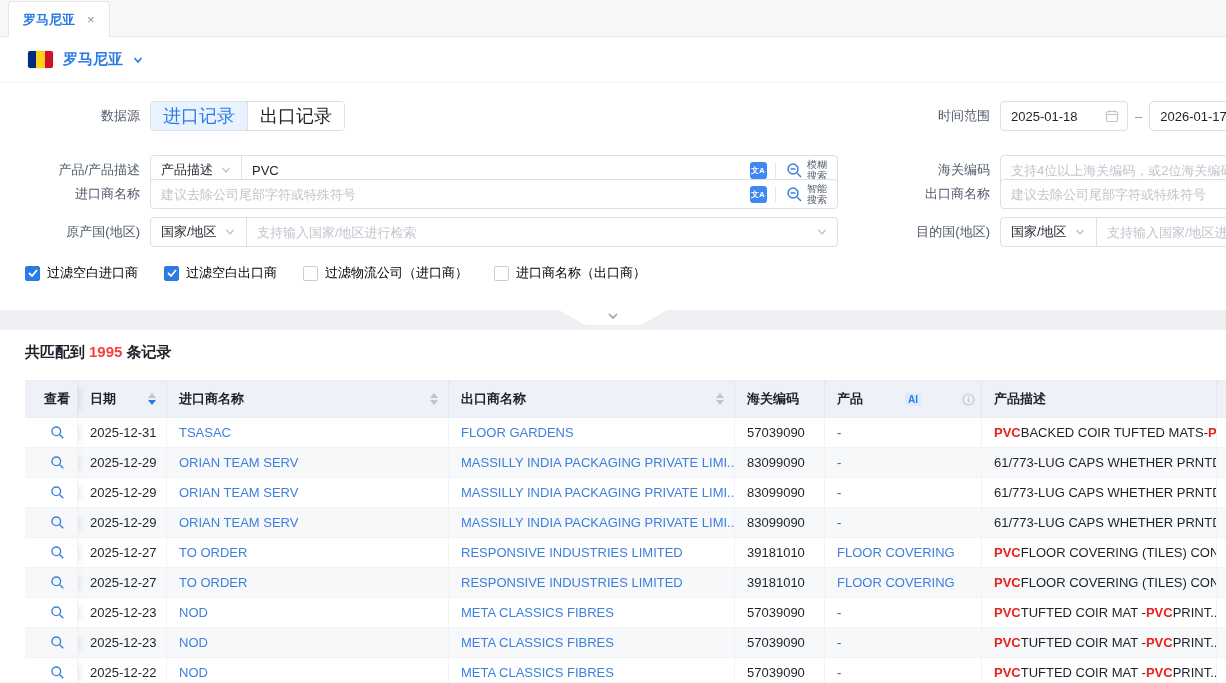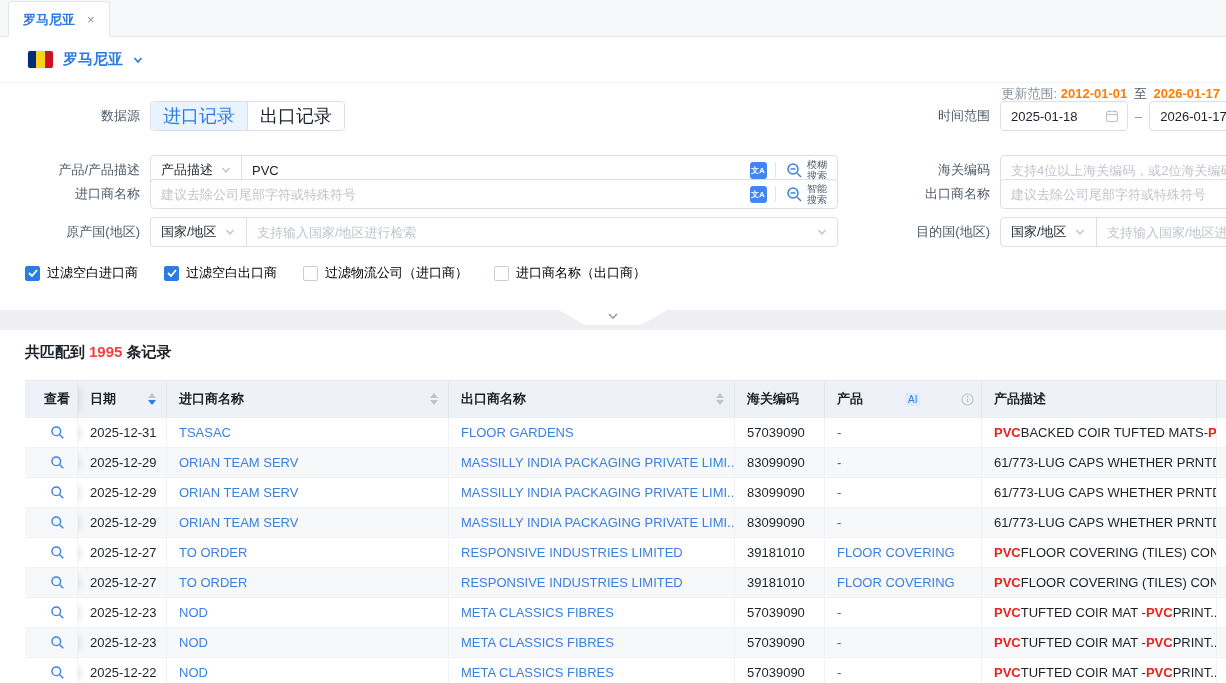--- a/index.html
+++ b/index.html
@@ -99,21 +99,21 @@
   .th.c-view { justify-content:center; }
   .th.c-date,.th.c-imp,.th.c-exp { justify-content:space-between; padding-right:10px; }
   .link { color:var(--link-blue); cursor:pointer; }
   .hl { color:var(--highlight-red); font-weight:700; }
   .carets { display:flex; flex-direction:column; gap:2px; align-items:center; }
   .car-up { width:0; height:0; border-left:4px solid transparent; border-right:4px solid transparent;
     border-bottom:5px solid #c0c4cc; }
   .car-dn { width:0; height:0; border-left:4px solid transparent; border-right:4px solid transparent;
     border-top:5px solid #c0c4cc; }
   .car-dn.on { border-top-color:var(--accent-blue); }
-  .ai-badge { background:#dcebff; color:var(--accent-blue); font-size:10px; font-weight:400;
+  .ai-badge { background:#dcebff; color:var(--accent-blue); font-size:10px; font-weight:700;
     border-radius:2px; padding:1px 3px; margin:0 5px 0 6px; }
   .muted { color:#4e5969; }
 </style>
 </head>
 <body>
 
 <div class="tabbar">
   <div class="tab">
     <span>罗马尼亚</span>
     <span class="tab-close">×</span>
@@ -127,26 +127,20 @@
       <i id="flag-r" style="background: rgb(206, 17, 38);"></i>
   </span>
   <span class="country-name">罗马尼亚</span>
   <svg class="chev" viewBox="0 0 10 10">
     <polyline points="1.5,3 5,7 8.5,3" fill="none" stroke="#2b7be4" stroke-width="1.6"></polyline>
   </svg>
 </div>
 
 <div class="filter-panel">
 
-  <div class="update-range">
-    <span>更新范围:</span>
-    <b>2012-01-01</b>
-    <span class="zhi">至</span>
-    <b>2026-01-17</b>
-  </div>
 
   <div class="frow" style="top:18px; width:100%;">
     <span class="f-label">数据源</span>
     <div class="ctl">
       <div class="ds-group" id="ds-group">
           <button class="ds-btn active">进口记录</button>
           <button class="ds-btn">出口记录</button>
         </div>
     </div>
     <span class="f-label-r">时间范围</span>

